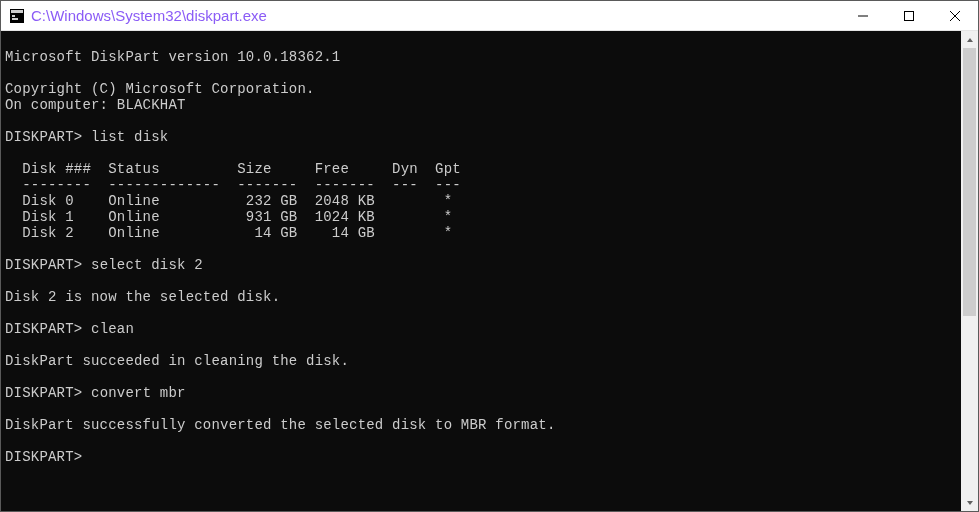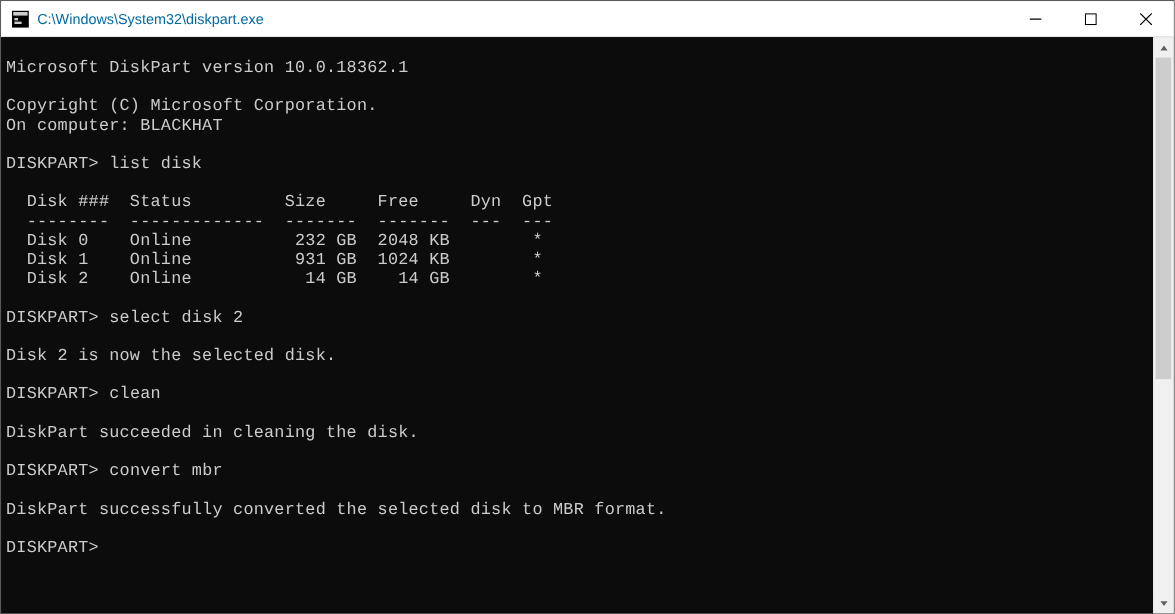--- a/index.html
+++ b/index.html
@@ -1,20 +1,20 @@
 <!DOCTYPE html>
 <html><head>
 <meta charset="utf-8">
 <style>
   * { margin: 0; padding: 0; box-sizing: border-box; }
   html, body { width: 979px; height: 512px; font-family: "Segoe UI", Tahoma, sans-serif; background: #fff; overflow: hidden; }
   .window { width: 979px; height: 512px; border: 1px solid #5a5a5a; display: flex; flex-direction: column; background: #fff; }
   .titlebar { height: 30px; background: #fff; display: flex; align-items: center; border-bottom: 1px solid #e5e5e5; }
   .titlebar-icon { width: 16px; height: 16px; margin: 0 6px 0 8px; display: flex; align-items: center; justify-content: center; }
-  .titlebar-title { flex: 1; font-size: 12px; color: #0369a1; white-space: nowrap; overflow: hidden; text-overflow: ellipsis; }
+  .titlebar-title { flex: 1; font-size: 15px; color: #8b5cf6; white-space: nowrap; overflow: hidden; text-overflow: ellipsis; }
   .titlebar-controls { display: flex; height: 100%; }
   .tb-btn { width: 46px; height: 100%; display: flex; align-items: center; justify-content: center; background: transparent; border: none; cursor: pointer; }
   .tb-btn svg { width: 10px; height: 10px; }
   .client { flex: 1; display: flex; background: #000; min-height: 0; }
   .console { flex: 1; background: #0c0c0c; color: #cccccc; font-family: Consolas, "Courier New", monospace; font-size: 14px; line-height: 16px; padding: 2px 4px; white-space: pre; overflow: hidden; letter-spacing: 0.2px; }
   .scrollbar { width: 17px; background: #f0f0f0; display: flex; flex-direction: column; align-items: stretch; }
   .sb-btn { height: 17px; background: #f0f0f0; display: flex; align-items: center; justify-content: center; border: none; cursor: pointer; }
   .sb-track { flex: 1; background: #f0f0f0; position: relative; }
   .sb-thumb { position: absolute; left: 2px; right: 2px; top: 0; height: 60%; background: #cdcdcd; }
   .sb-arrow { width: 8px; height: 8px; }

